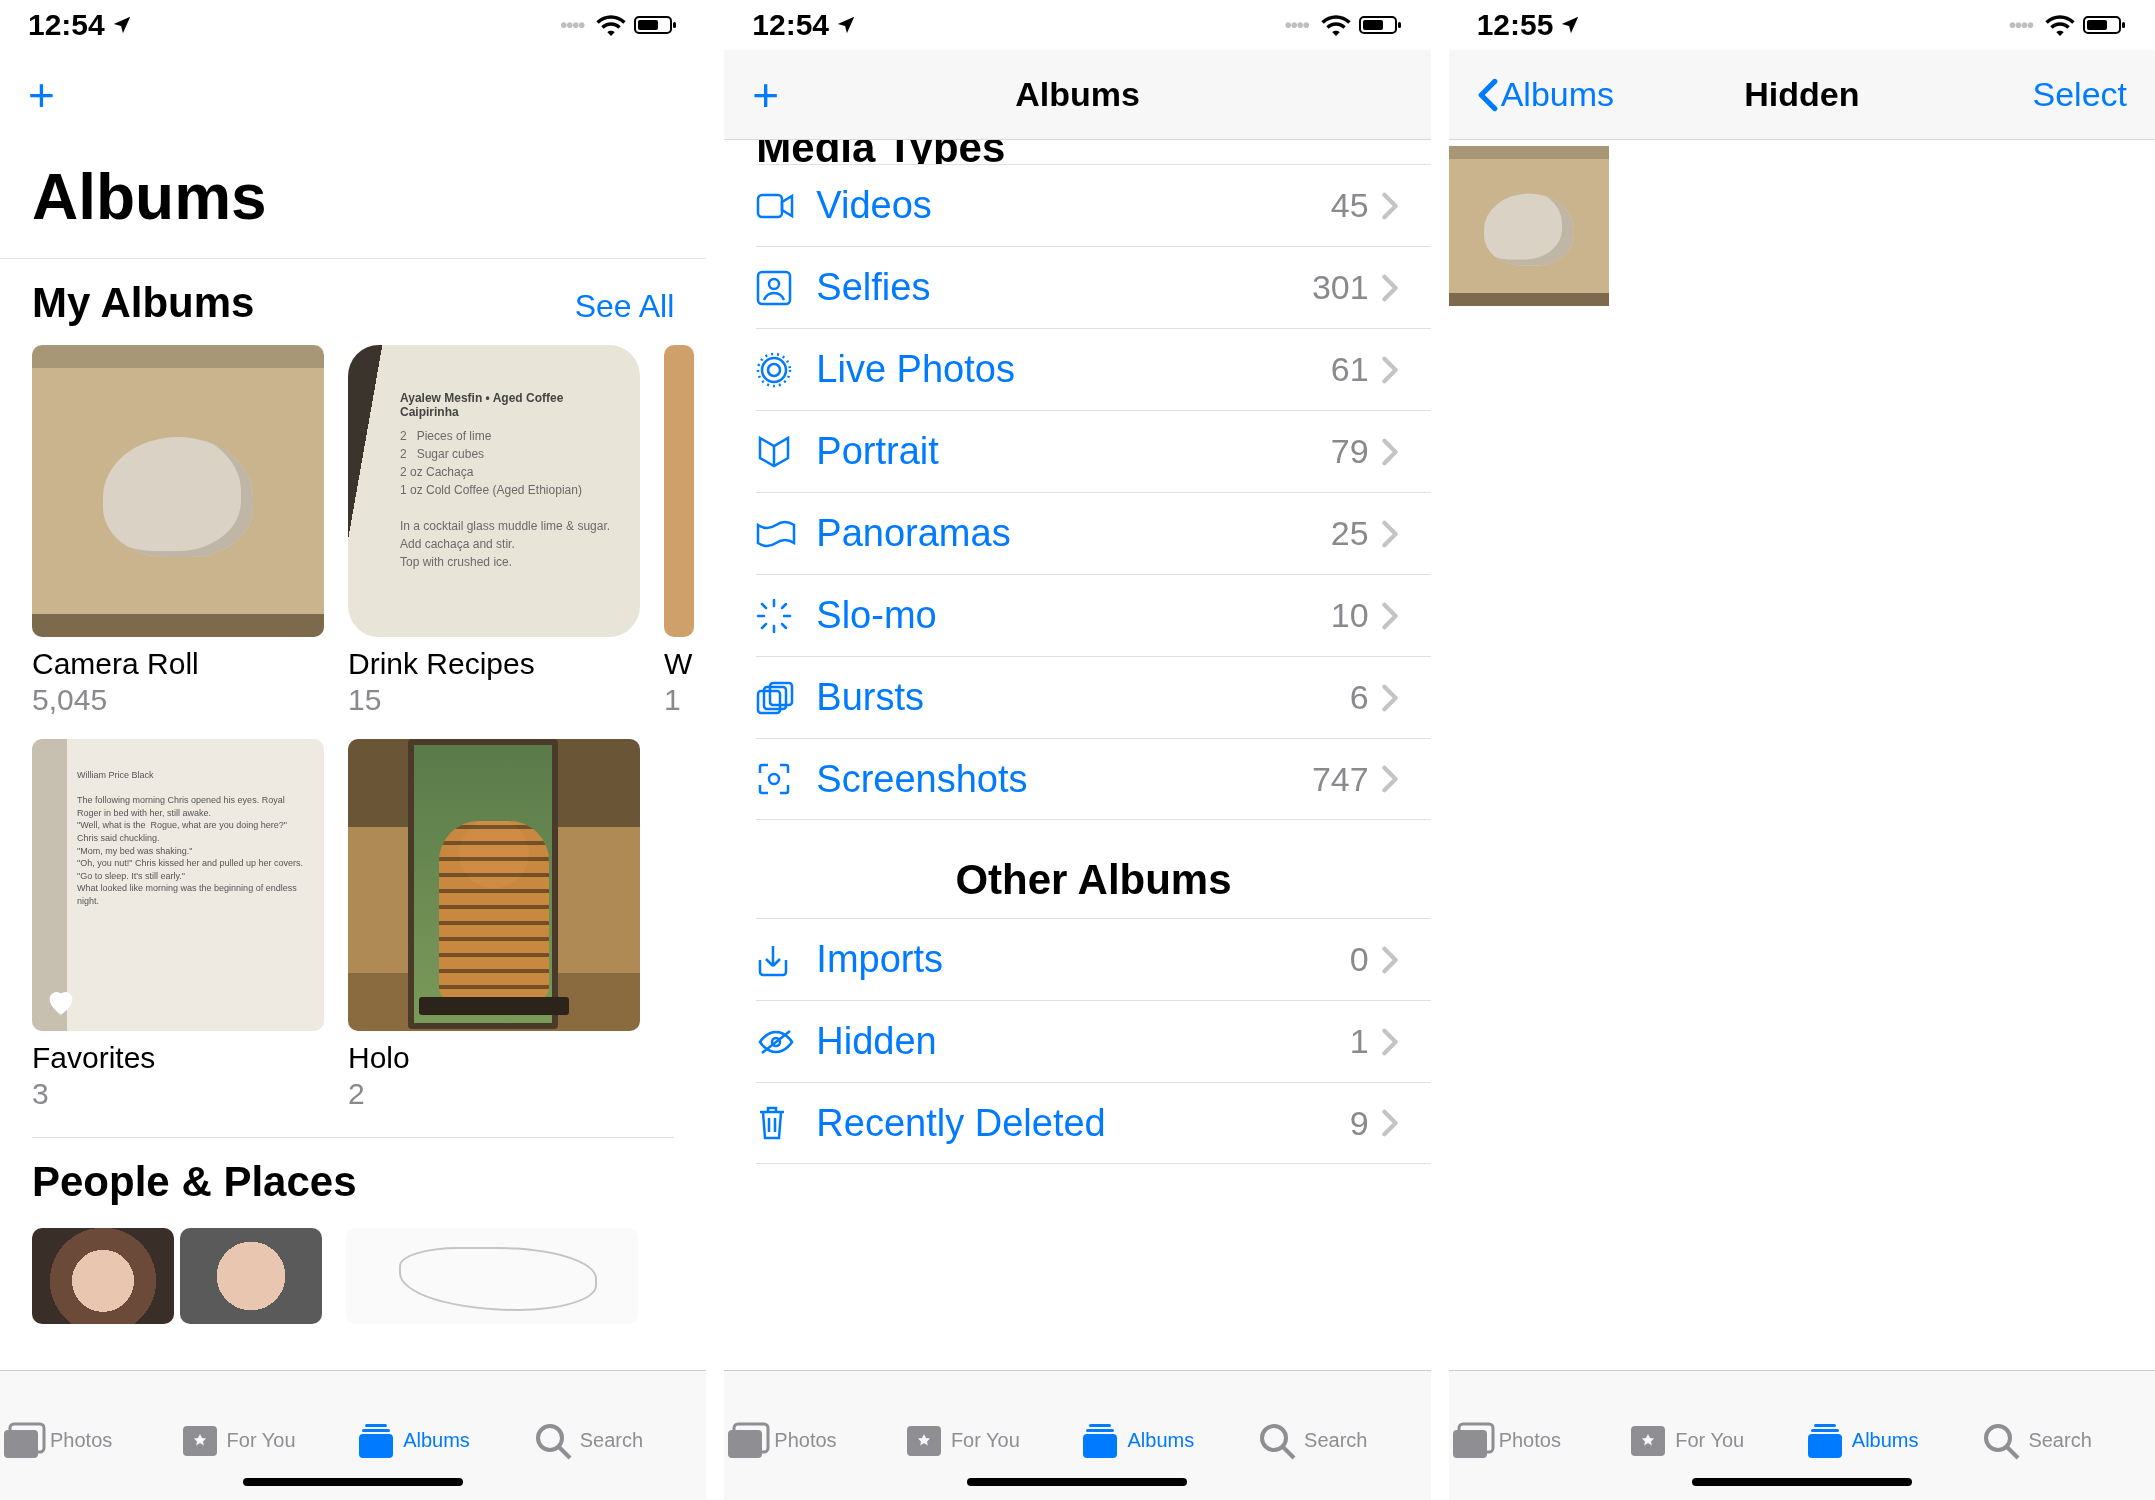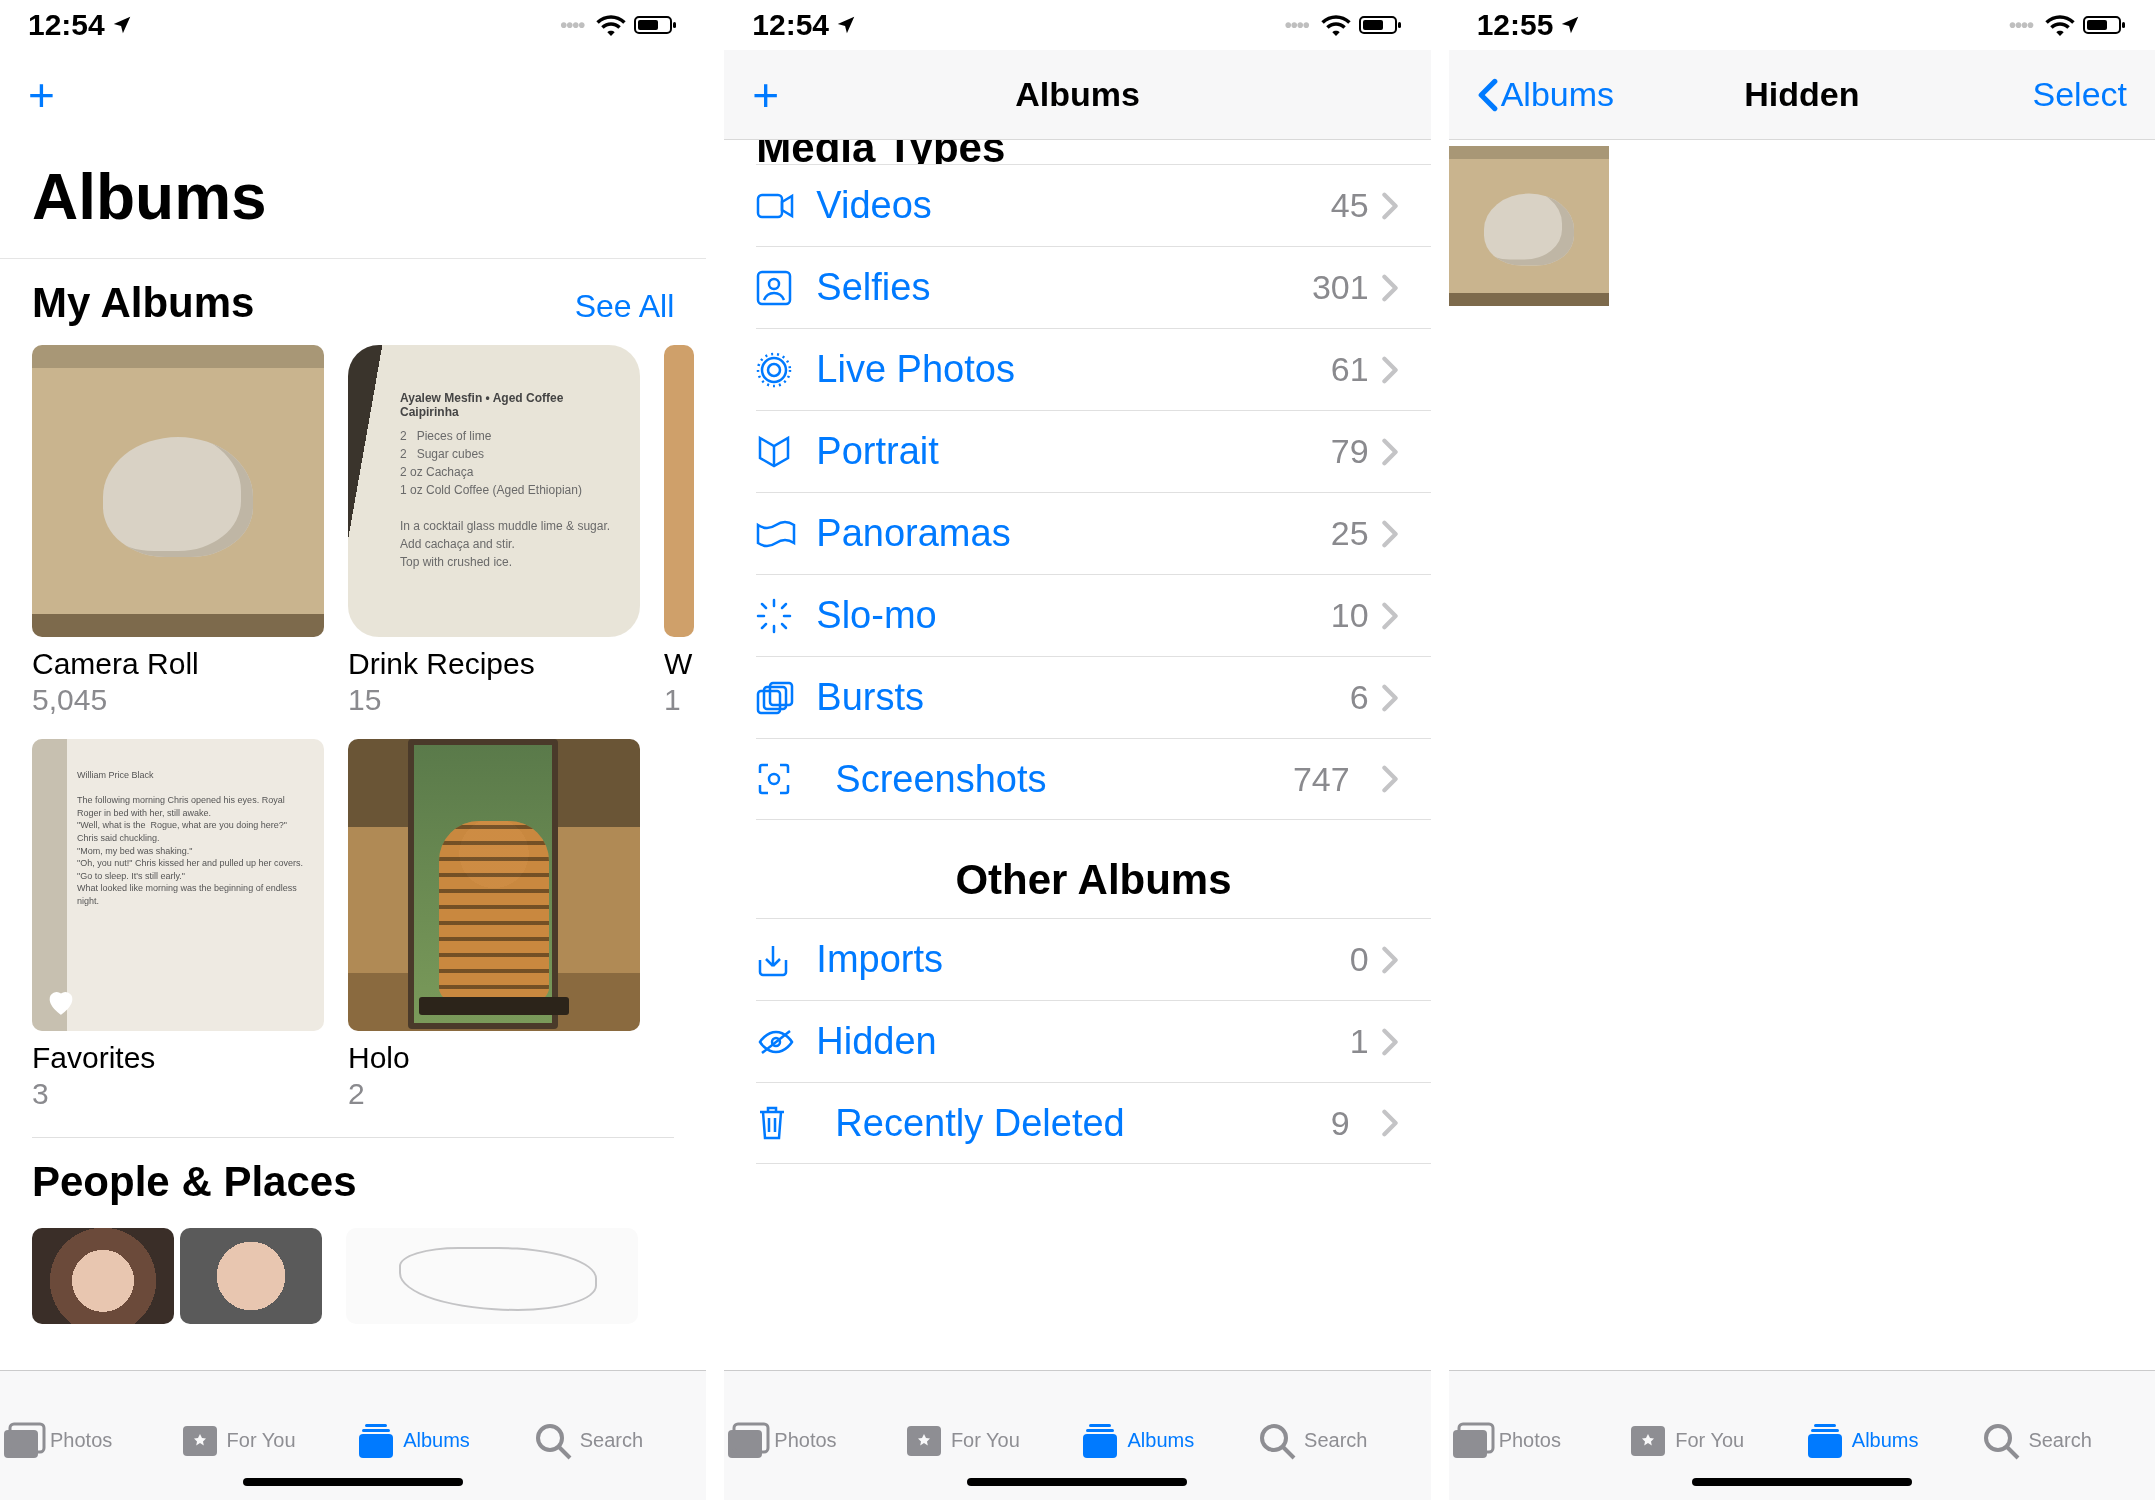--- a/index.html
+++ b/index.html
@@ -31,21 +31,21 @@
   .album-title { font-size: 30px; margin-top: 10px; color:#000; }
   .album-count { font-size: 30px; color:#8a8a8e; margin-top:2px; }
   .fav-heart { position:absolute; left:12px; bottom:12px; color:#fff; }
   .hr { height:1px; background: rgba(0,0,0,0.12); margin: 18px 32px 0; }
   .people-row { display:flex; gap:6px; padding: 12px 0 0 32px; }
   .people-thumb { width:142px; height:96px; border-radius:10px; background:#ccc; overflow:hidden; }
   
   .list { padding: 0 0 0 32px; text-align: center; }
   .list-header { font-size: 42px; font-weight:700; padding: 36px 0 14px 0; }
   .row { display:flex; align-items:center; height: 82px; border-top:1px solid rgba(0,0,0,0.12); padding-right: 32px; }
-  .row:last-child { border-bottom:1px solid rgba(0,0,0,0.12);gap:19px; }
+  .row:last-child { border-bottom:1px solid rgba(0,0,0,0.12); }
   .row-icon { width: 60px; flex:0 0 60px; color:#007aff; display:flex; align-items:center; justify-content:flex-start; }
   .row-label { font-size: 38px; color:#007aff; }
   .row-count { margin-left:auto; font-size: 34px; color:#8a8a8e; }
   .chev { margin-left: 12px; color:#c4c4c6; }
   
   .tabbar { height: 130px; border-top:1px solid rgba(0,0,0,0.18); display:flex; background:#f8f8f9; padding-top:10px; position:relative;}
   .tab { flex:1 1 0; display:flex; flex-direction:row; align-items:center; gap:4px; color:#8e8e93; }
   .tab.active { color:#007aff; }
   .tab-label { font-size:20px; }
   .home-ind { position:absolute; bottom:14px; left:50%; transform:translateX(-50%); width:220px; height:8px; border-radius:4px; background:#000; }

